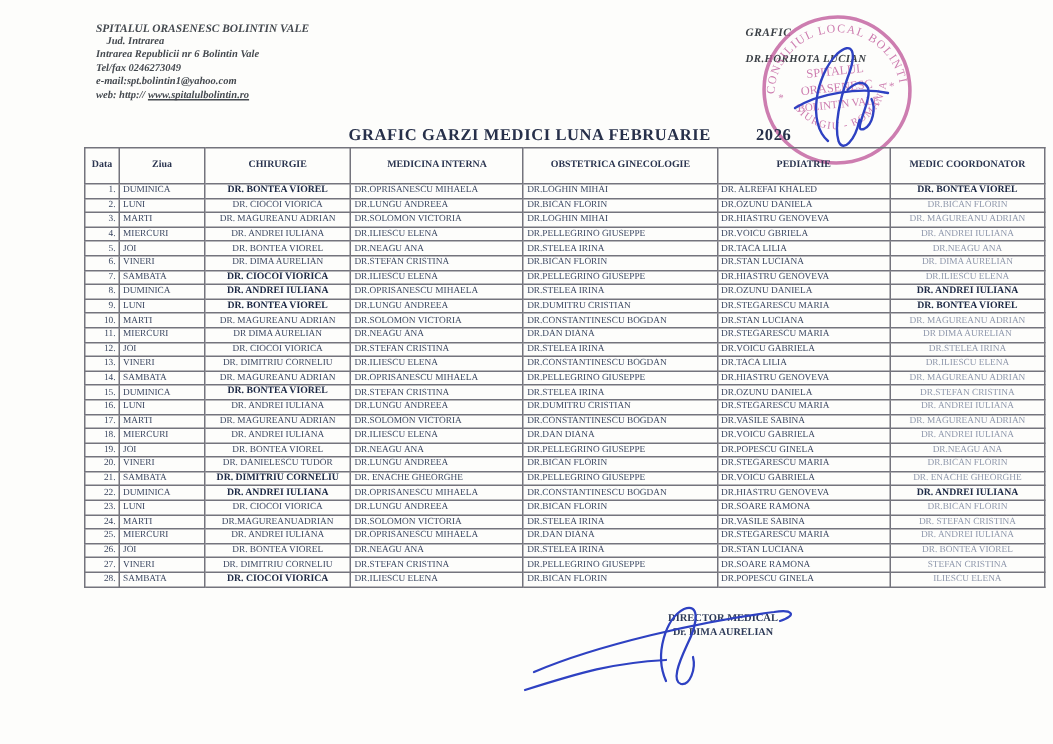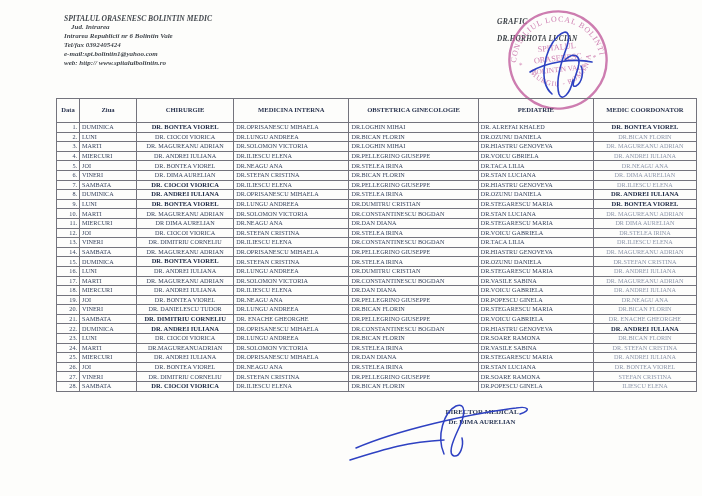--- a/index.html
+++ b/index.html
@@ -4,21 +4,21 @@
 <style>
   html,body{margin:0;padding:0;}
   body{background:#e9e9e7;font-family:"Liberation Serif","DejaVu Serif",serif;}
   .page{position:relative;width:702px;height:496px;background:#fdfdfb;overflow:hidden;
         border-right:1px solid #c9c9c5;border-bottom:1px solid #c9c9c5;}
   
   .letterhead{position:absolute;left:64px;top:14px;color:#44494f;font-style:italic;font-weight:bold;
               font-size:7px;line-height:9px;}
   .letterhead .lh0{font-size:7.6px;}
   .letterhead .lh1{padding-left:7px;}
-  .letterhead .weburl{text-align:center;}
+  .letterhead .weburl{text-decoration:underline;text-align:center;}
   
   .manager{position:absolute;left:497px;top:17px;color:#3b4046;font-style:italic;font-weight:bold;
            font-size:7.6px;letter-spacing:.3px;}
   .manager .mgr-name{margin-top:9px;font-size:7.2px;}
   
   .stamp{position:absolute;left:503px;top:5px;width:110px;height:110px;opacity:.78;
          transform:rotate(-6deg);pointer-events:none;}
   
   .sig-top{position:absolute;left:518px;top:22px;width:90px;height:92px;pointer-events:none;}
   .sig-bottom{position:absolute;left:348px;top:396px;width:200px;height:80px;pointer-events:none;}
@@ -46,24 +46,24 @@
   .footer{position:absolute;left:424px;top:408px;width:116px;text-align:center;color:#2d3a58;
           font-weight:bold;font-size:7px;line-height:9px;}
   .footer .f-name{font-size:6.8px;}
 </style>
 </head>
 <body>
 
 <div class="page">
 
   <div class="letterhead">
-    <div class="lh0">SPITALUL ORASENESC BOLINTIN MEDIC</div>
+    <div class="lh0">SPITALUL ORASENESC BOLINTIN VALE</div>
     <div class="lh1">Jud. Intrarea</div>
     <div>Intrarea Republicii nr 6 Bolintin Vale</div>
-    <div>Tel/fax 0392405424</div>
+    <div>Tel/fax 0246273049</div>
     <div>e-mail:spt.bolintin1@yahoo.com</div>
     <div><span>web: http:// </span><span class="weburl">www.spitalulbolintin.ro</span></div>
   </div>
 
   <div class="manager">
     <div>GRAFIC</div>
     <div class="mgr-name">DR.HORHOTA LUCIAN</div>
   </div>
 
   <svg class="stamp" viewBox="0 0 120 120">
@@ -86,20 +86,23 @@
   </svg>
 
   <svg class="sig-top" viewBox="0 0 90 92">
     <g fill="none" stroke="#2e41c2" stroke-width="1.6" stroke-linecap="round">
       <path d="M 34,72 C 20,60 26,28 40,14 C 50,5 54,12 47,30 C 42,44 38,62 41,72 C 44,80 52,72 55,58"></path>
       <path d="M 47,38 C 55,30 64,32 60,46 C 57,57 52,66 58,64 C 64,61 66,50 63,44"></path>
       <path d="M 12,50 C 28,40 55,36 74,40"></path>
     </g>
   </svg>
 
+  <div class="title">
+    <span>GRAFIC GARZI MEDICI LUNA  FEBRUARIE</span><span class="yr">2026</span>
+  </div>
 
   <table class="sched">
     <colgroup>
       <col style="width:3.6%">
         <col style="width:8.9%">
         <col style="width:15.2%">
       <col style="width:18.0%">
         <col style="width:20.2%">
         <col style="width:18.0%">
         <col style="width:16.1%">

